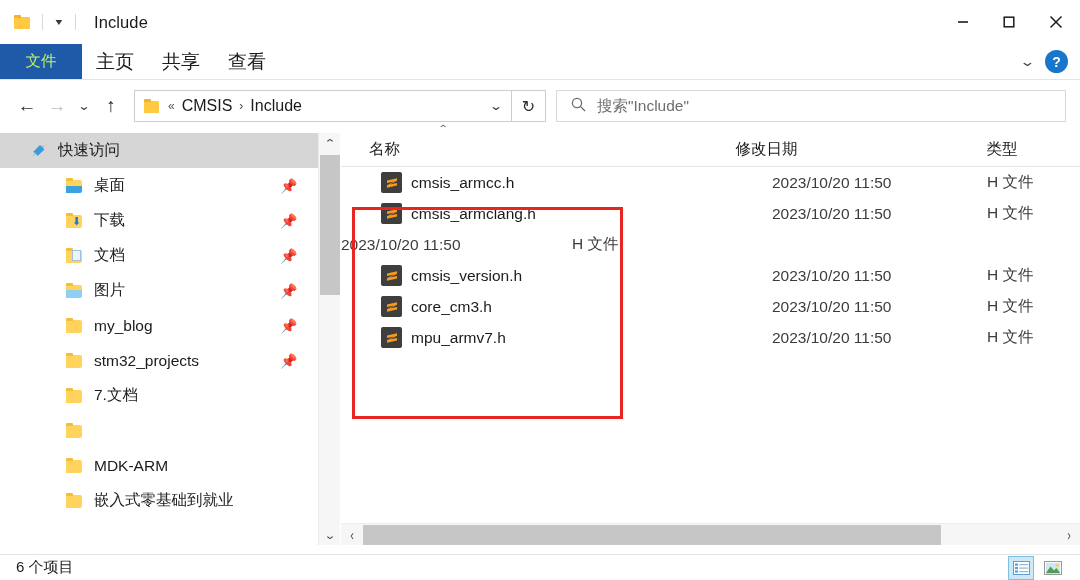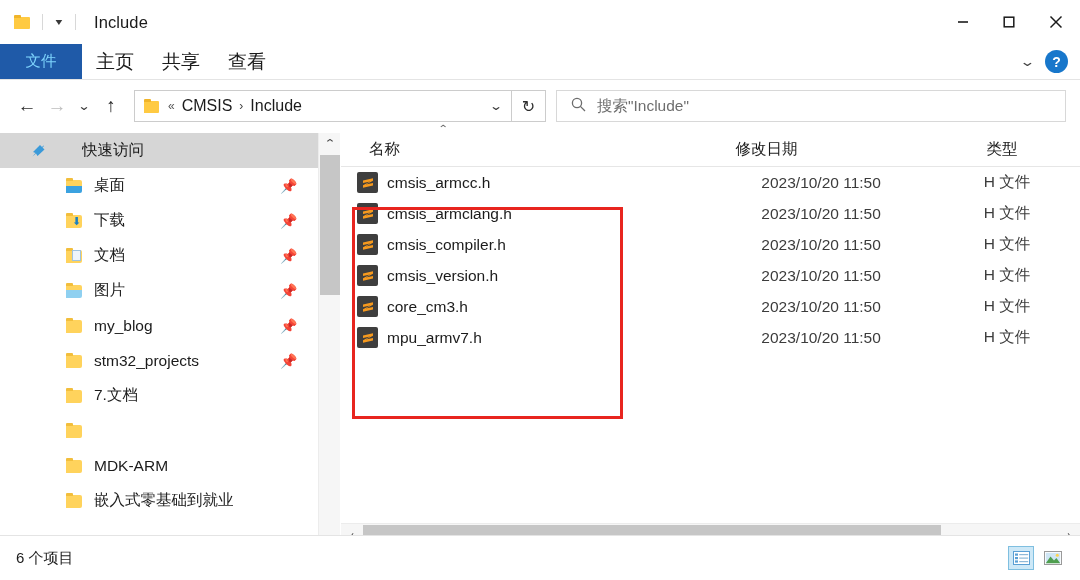--- a/index.html
+++ b/index.html
@@ -47,21 +47,21 @@
   
   .tabbar {
     position: absolute; top: 44px; left: 0; width: 1080px; height: 35px;
     background: #ffffff; display: flex; align-items: stretch;
   }
   .tab {
     display: flex; align-items: center; justify-content: center;
     font-size: 19px; color: #1b1b1b; padding: 0 14px; min-width: 64px;
   }
   .tab.file {
-    background: #1f5aa8; color: #7dd3fc; min-width: 82px; font-size: 15.5px;
+    background: #1f5aa8; color: #bef264; min-width: 82px; font-size: 15.5px;
   }
   .ribbon-right {
     position: absolute; right: 8px; top: 44px; height: 35px;
     display: flex; align-items: center; gap: 12px;
   }
   .ribbon-chev { font-size: 13px; color: #444; transform: scaleX(1.5); }
   .help-btn {
     width: 23px; height: 23px; border-radius: 50%;
     background: #1877cb; color: #fff; font-size: 14px; font-weight: bold;
     display: flex; align-items: center; justify-content: center;
@@ -122,21 +122,21 @@
 
   
   .sidebar {
     position: absolute; top: 133px; left: 0; width: 318px; height: 412px;
     background: #ffffff; overflow: hidden;
   }
   .side-row {
     height: 35px; display: flex; align-items: center; position: relative;
     padding-left: 18px; font-size: 15.5px; color: #1b1b1b;
   }
-  .side-row.header { background: #d6d6d6; padding-left: 30px; gap: 24px; }
+  .side-row.header { background: #d6d6d6; padding-left: 30px; }
   .side-row.child { padding-left: 66px; }
   .side-icon { width: 20px; margin-right: 8px; display: flex; align-items: center; }
   .pin-mark { position: absolute; right: 20px; color: #8e8e8e; font-size: 14px; }
   .ficon { width: 18px; height: 15px; position: relative; display: inline-block; }
   .ficon::before {
     content: ""; position: absolute; left: 0; top: 2px; width: 16px; height: 13px;
     background: #ffd35c; border-radius: 0 2px 2px 0;
   }
   .ficon::after {
     content: ""; position: absolute; left: 0; top: 0; width: 7px; height: 3px;
@@ -175,21 +175,21 @@
   .colhead { font-size: 15.5px; color: #1b1b1b; }
   .colhead.name { margin-left: 28px; width: 392px; position: relative; }
   .colhead.date { width: 230px; }
   .colhead.type { width: 100px; margin-left: 36px; }
   .sort-caret {
     position: absolute; top: -16px; left: 70px; font-size: 10px; color: #6a6a6a;
     transform: scaleX(1.3);
   }
   .rowarea { position: absolute; top: 34px; left: 0; width: 739px; height: 345px; }
   .frow { height: 31px; display: flex; align-items: center; }
-  .fname { width: 420px; display: flex; align-items: center; margin-left: 16px; }
+  .fname { width: 420px; display: flex; align-items: center; margin-left: 40px; }
   .fileicon {
     width: 21px; height: 21px; background: #3e3e3e; border-radius: 2px;
     position: relative; margin-right: 9px; flex: 0 0 auto;
     display: flex; align-items: center; justify-content: center;
   }
   .fileicon svg { display: block; }
   .fname-text { font-size: 15.5px; color: #1b1b1b; }
   .fdate { width: 231px; font-size: 15.5px; color: #3c3c3c; }
   .ftype { width: 100px; font-size: 15.5px; color: #3c3c3c; }
 
@@ -207,21 +207,21 @@
   }
   .hs-arrow {
     width: 22px; height: 22px; display: flex; align-items: center; justify-content: center;
     font-size: 11px; color: #4a4a4a; transform: scaleY(1.3);
   }
   .hs-track { flex: 1; height: 22px; position: relative; }
   .hs-thumb { position: absolute; left: 0; top: 1px; width: 578px; height: 20px; background: #c6c6c6; }
 
   
   .statusbar {
-    position: absolute; bottom: 0; left: 0; width: 1080px; height: 45px;
+    position: absolute; bottom: 0; left: 0; width: 1080px; height: 26px;
     background: #ffffff; border-top: 1px solid #e4e4e4;
     display: flex; align-items: center;
   }
   .status-text { font-size: 15px; color: #1b1b1b; margin-left: 16px; }
   .viewbtns { position: absolute; right: 14px; display: flex; gap: 6px; align-items: center; }
   .viewbtn {
     width: 26px; height: 24px; display: flex; align-items: center; justify-content: center;
     border: 1px solid transparent;
   }
   .viewbtn.active { background: #cde8f7; border: 1px solid #7fbfe0; }
@@ -417,28 +417,20 @@
             <svg width="14" height="14" viewBox="0 0 14 14">
                 <path d="M12 2.2 L2 4.6 L2 7.0 L9.3 5.6 L2 9.3 L2 11.8 L12 9.4 L12 7.0 L4.7 8.4 L12 4.7 Z" fill="#f79a1e"></path>
               </svg>
           </span>
           <span class="fname-text">cmsis_armclang.h</span>
         </div>
         <div class="fdate">2023/10/20 11:50</div>
         <div class="ftype">H 文件</div>
       </div>
       <div class="frow">
-        <div class="fname">
-          <span class="fileicon">
-            <svg width="14" height="14" viewBox="0 0 14 14">
-                <path d="M12 2.2 L2 4.6 L2 7.0 L9.3 5.6 L2 9.3 L2 11.8 L12 9.4 L12 7.0 L4.7 8.4 L12 4.7 Z" fill="#f79a1e"></path>
-              </svg>
-          </span>
-          <span class="fname-text">cmsis_compiler.h</span>
-        </div>
         <div class="fdate">2023/10/20 11:50</div>
         <div class="ftype">H 文件</div>
       </div>
       <div class="frow">
         <div class="fname">
           <span class="fileicon">
             <svg width="14" height="14" viewBox="0 0 14 14">
                 <path d="M12 2.2 L2 4.6 L2 7.0 L9.3 5.6 L2 9.3 L2 11.8 L12 9.4 L12 7.0 L4.7 8.4 L12 4.7 Z" fill="#f79a1e"></path>
               </svg>
           </span>

